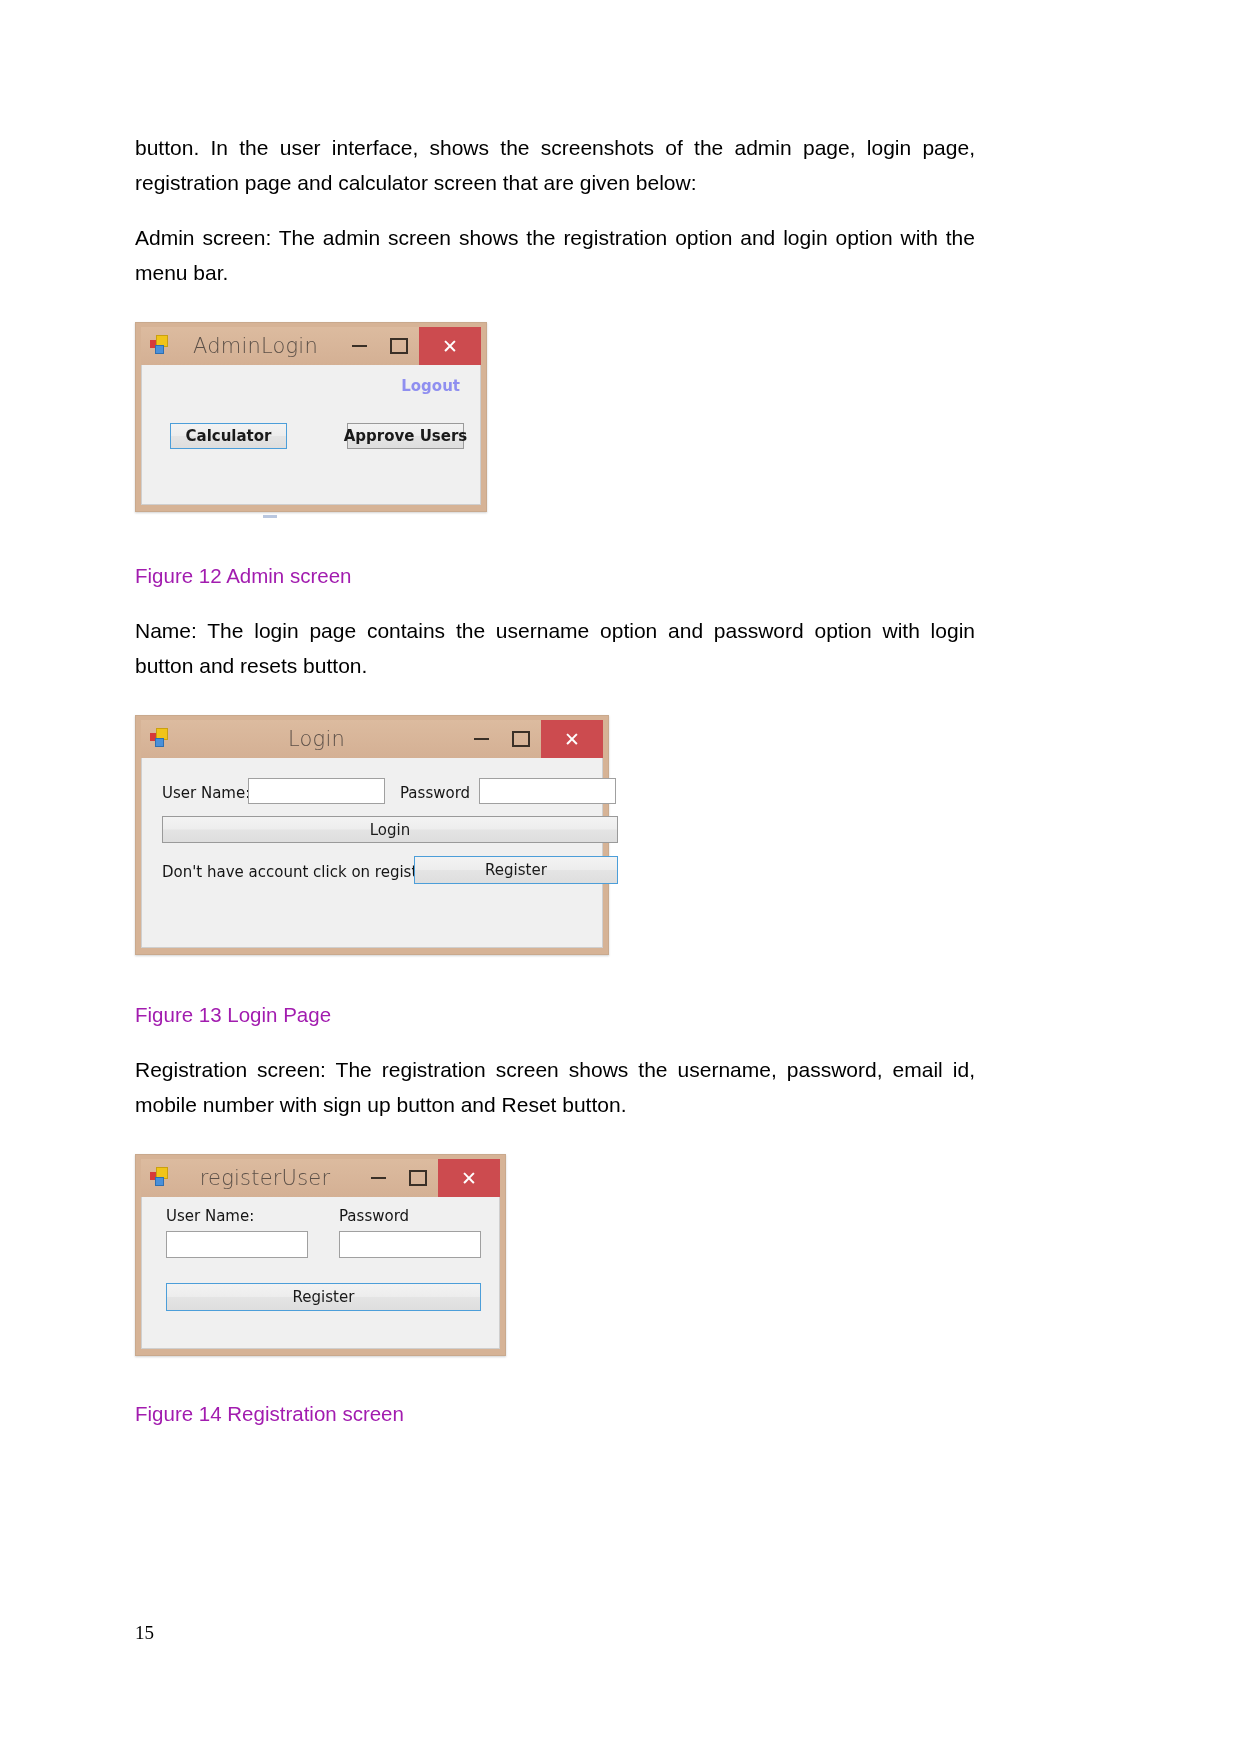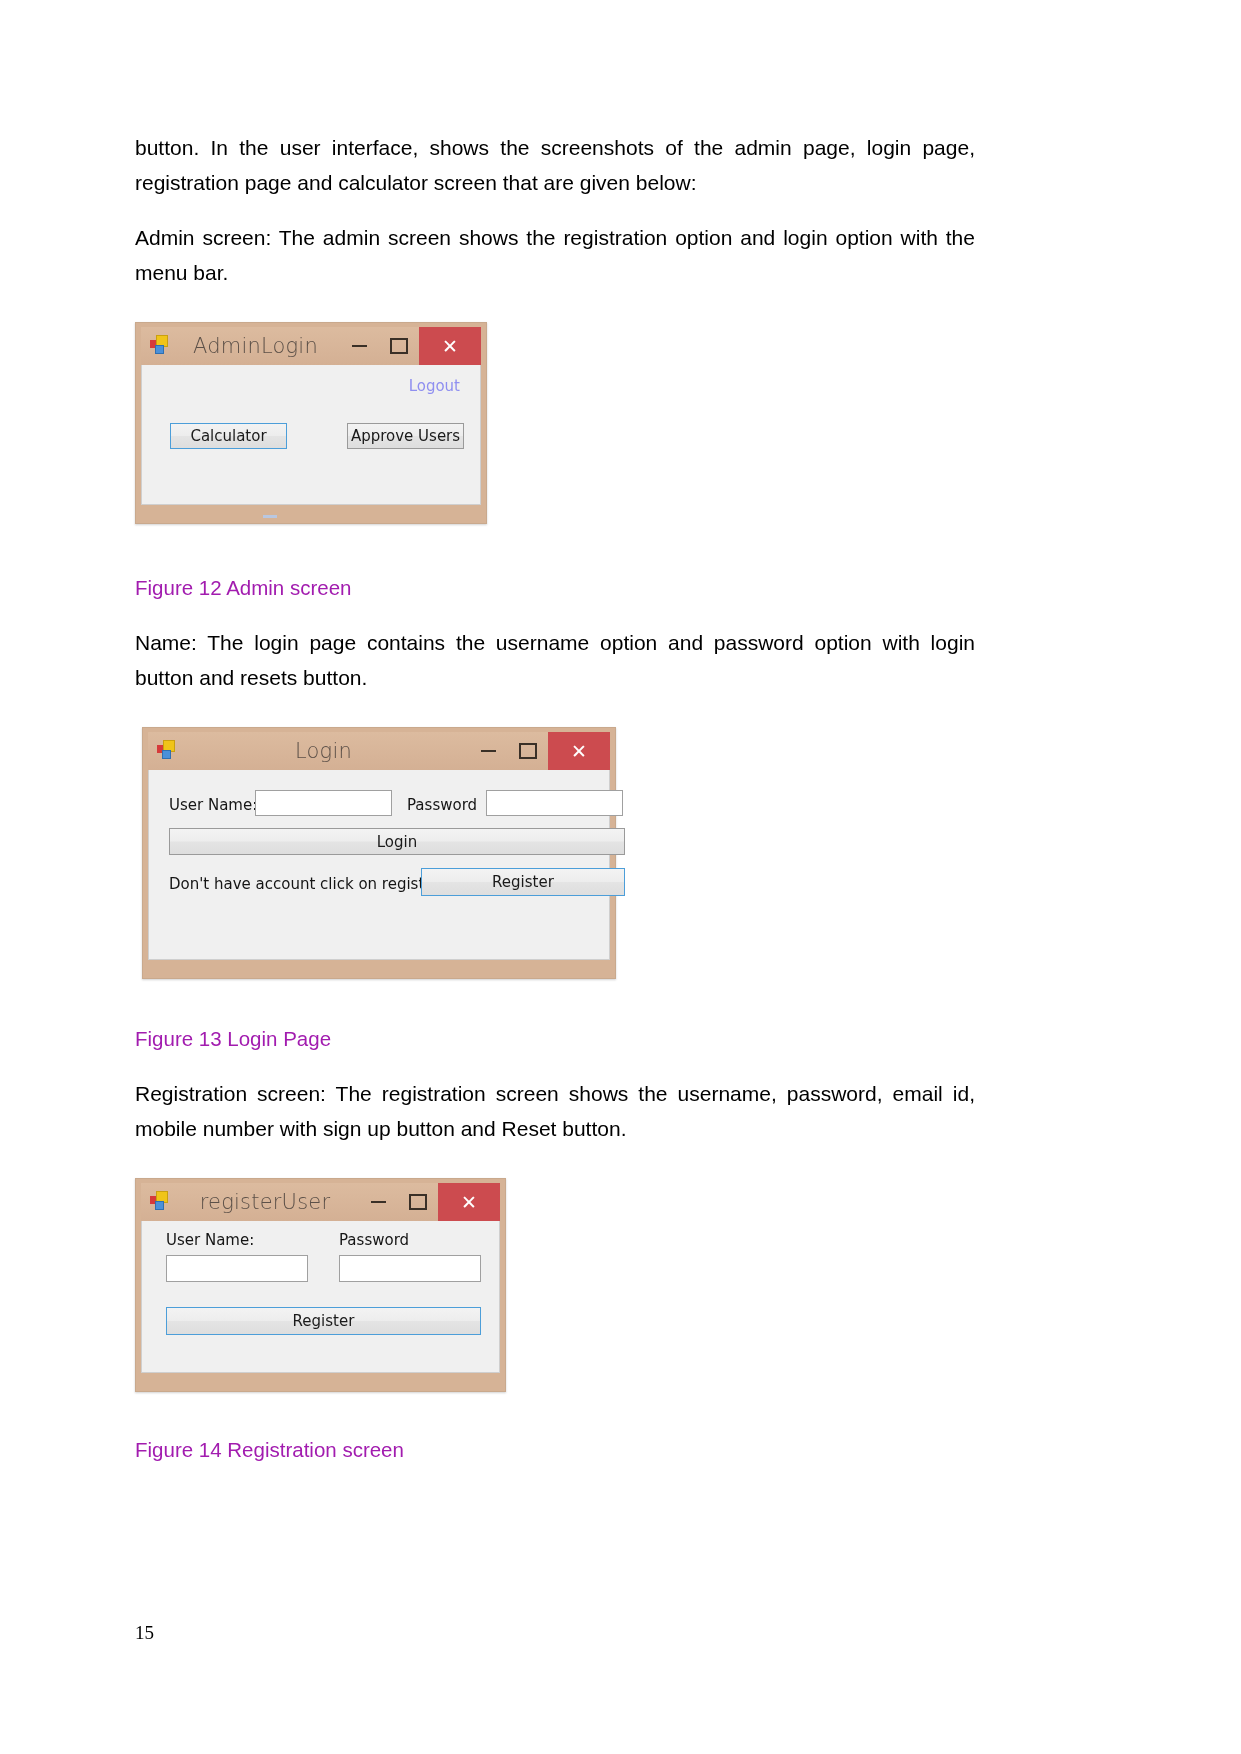--- a/index.html
+++ b/index.html
@@ -54,21 +54,21 @@
   }
 
   
   .win {
     position: relative;
     background: #d6b396;
     border: 1px solid #c9a98d;
     box-sizing: border-box;
     box-shadow: 0 1px 2px rgba(0,0,0,0.18);
   }
-  .win-chrome-pad { padding: 4px 5px 18px 5px; }
+  .win-chrome-pad { padding: 4px 5px 6px 5px; }
 
   .titlebar {
     height: 38px;
     display: flex;
     align-items: center;
     position: relative;
     background: linear-gradient(to bottom, #dcbb9f 0%, #d4b094 100%);
   }
   .tb-icon {
     width: 22px; height: 22px;
@@ -151,34 +151,34 @@
   .vsicon i { position: absolute; display: block; }
   .vsicon .sq-red   { left: 0px;  top: 5px;  width: 6px;  height: 8px;  background: #d63a3a; }
   .vsicon .sq-yellow{ left: 6px;  top: 0px;  width: 12px; height: 12px; background: #f0c419; border:1px solid #caa00f; box-sizing:border-box; }
   .vsicon .sq-blue  { left: 5px;  top: 10px; width: 9px;  height: 9px;  background: #4a90d9; border:1px solid #2f6fb0; box-sizing:border-box; }
 
   
   .fig { position: relative; }
 
   
   #admin-window { width: 352px; }
-  #admin-window .win-body { height: 140px; }
+  #admin-window .win-body { height: 140px; font-weight: bold; }
   #admin-login-logout { position: absolute; right: 20px; top: 12px; }
   #admin-calculator-button { position: absolute; left: 28px; top: 58px; width: 117px; height: 26px; }
   #admin-approve-button   { position: absolute; left: 205px; top: 58px; width: 117px; height: 26px; }
   .blue-speck {
     position: absolute;
     left: 128px;
     top: 193px;
     width: 14px; height: 3px;
     background: #b9c7e0;
   }
 
   
-  #login-window { width: 474px; margin-left: 7px; }
+  #login-window { width: 474px; }
   #login-window .win-body { height: 190px; }
   #login-username-label { position: absolute; left: 20px; top: 26px; }
   #login-username-input { position: absolute; left: 106px; top: 20px; width: 137px; height: 26px; }
   #login-password-label { position: absolute; left: 258px; top: 26px; }
   #login-password-input { position: absolute; left: 337px; top: 20px; width: 137px; height: 26px; }
   #login-submit-button  { position: absolute; left: 20px; top: 58px; width: 456px; height: 27px; }
   #login-register-hint  { position: absolute; left: 20px; top: 105px; }
   #login-register-button{ position: absolute; left: 272px; top: 98px; width: 204px; height: 28px; }
 
   

